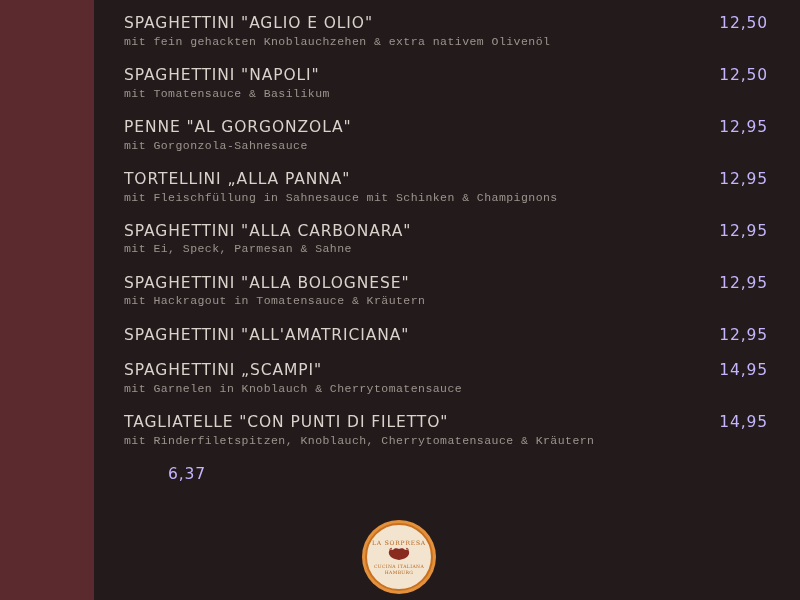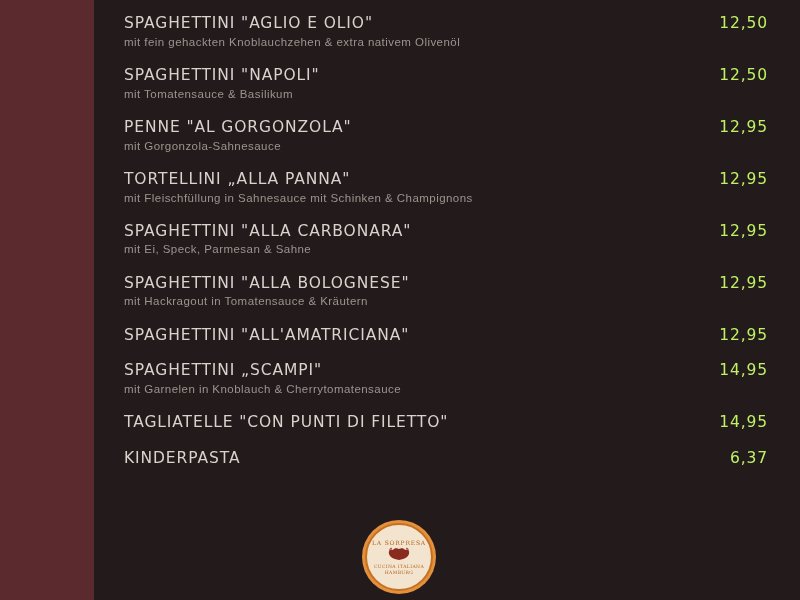--- a/index.html
+++ b/index.html
@@ -50,28 +50,28 @@
     white-space: nowrap;
     font-family: "DejaVu Sans", sans-serif;
   }
   .item-desc {
     color: #9c948d;
     font-size: 11.5px;
     letter-spacing: 0.45px;
     line-height: 1.25;
     margin-top: 2px;
     white-space: nowrap;
-    font-family: Liberation Sans, sans-serif;
+    font-family: Liberation Mono, monospace;
   }
   .item-desc:empty {
     display: none;
   }
   .item-price {
     flex: 0 0 auto;
-    color: #bef264;
+    color: #c4b5fd;
     font-size: 15.5px;
     letter-spacing: 0.9px;
     padding-left: 20px;
     text-align: right;
     min-width: 62px;
     font-family: "DejaVu Sans", sans-serif;
   }
   
   .logo {
     position: absolute;
@@ -192,29 +192,26 @@
         <div class="item-text">
           <div class="item-name">SPAGHETTINI „SCAMPI"</div>
           <div class="item-desc">mit Garnelen in Knoblauch &amp; Cherrytomatensauce</div>
         </div>
         <div class="item-price">14,95</div>
       </div>
 
       <div class="menu-item">
         <div class="item-text">
           <div class="item-name">TAGLIATELLE "CON PUNTI DI FILETTO"</div>
+          <div class="item-desc">mit Rinderfiletspitzen, Knoblauch, Cherrytomatensauce &amp; Kräutern</div>
         </div>
         <div class="item-price">14,95</div>
       </div>
 
       <div class="menu-item">
-        <div class="item-text">
-          <div class="item-name">KINDERPASTA</div>
-
-        </div>
         <div class="item-price">6,37</div>
       </div>
 
     </div>
   </div>
 
   <div class="logo">
     <svg class="logo-seal" viewBox="0 0 78 78">
       <g fill="#e3913c">
         <circle cx="39" cy="39" r="37"></circle>

